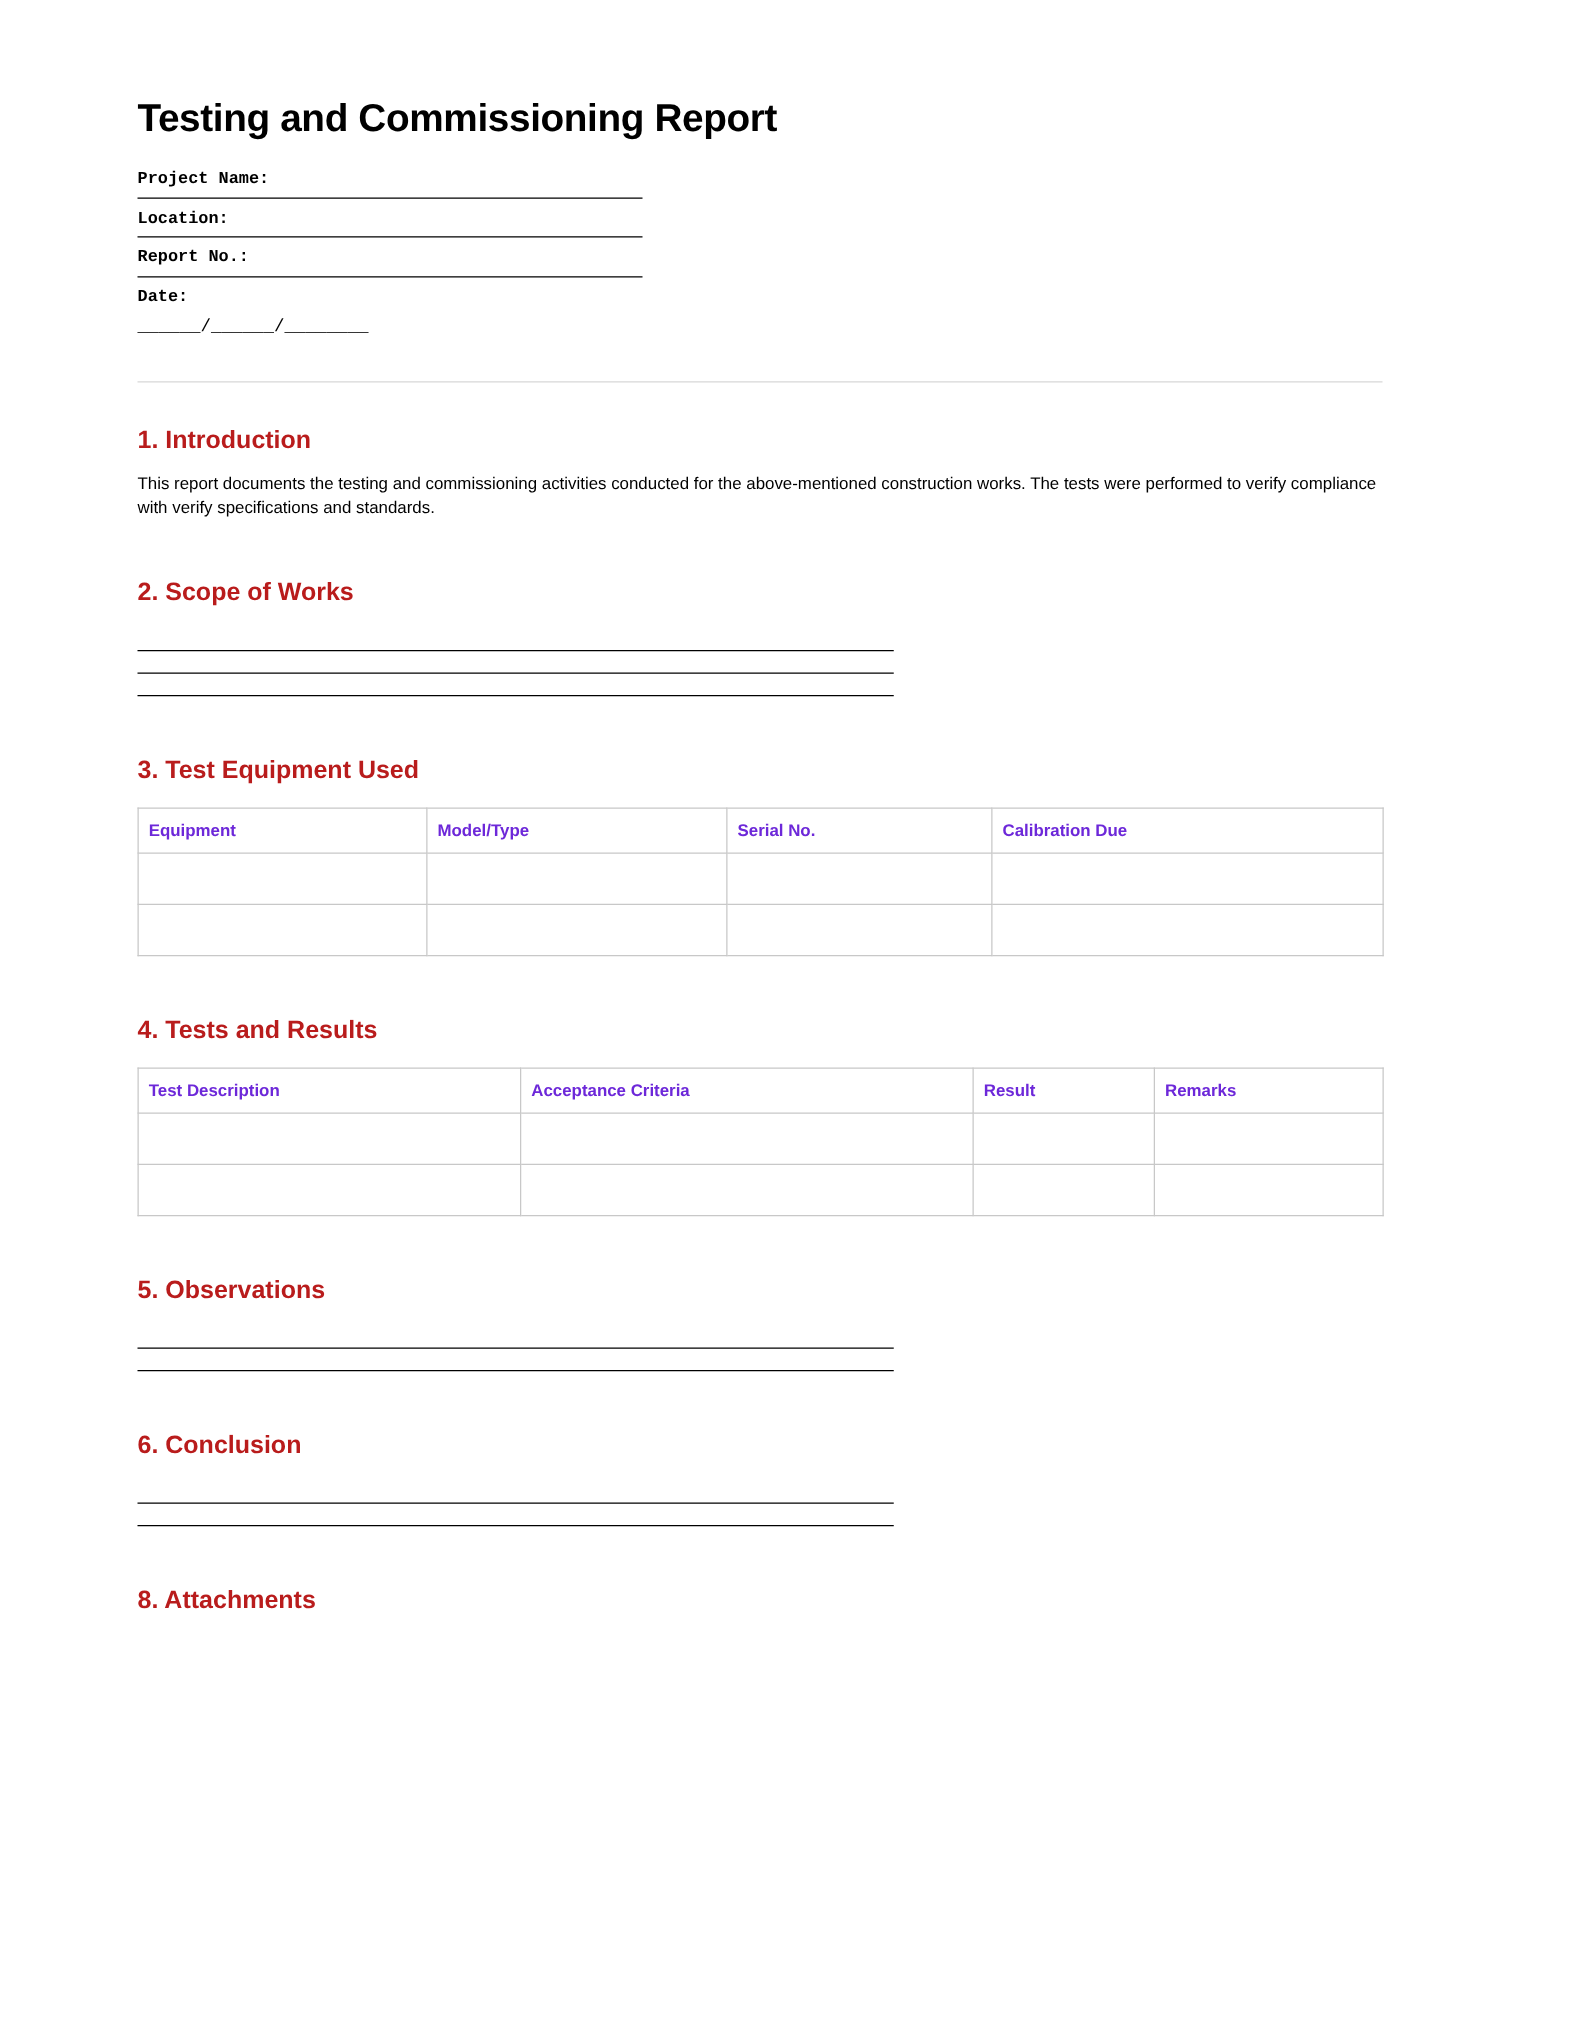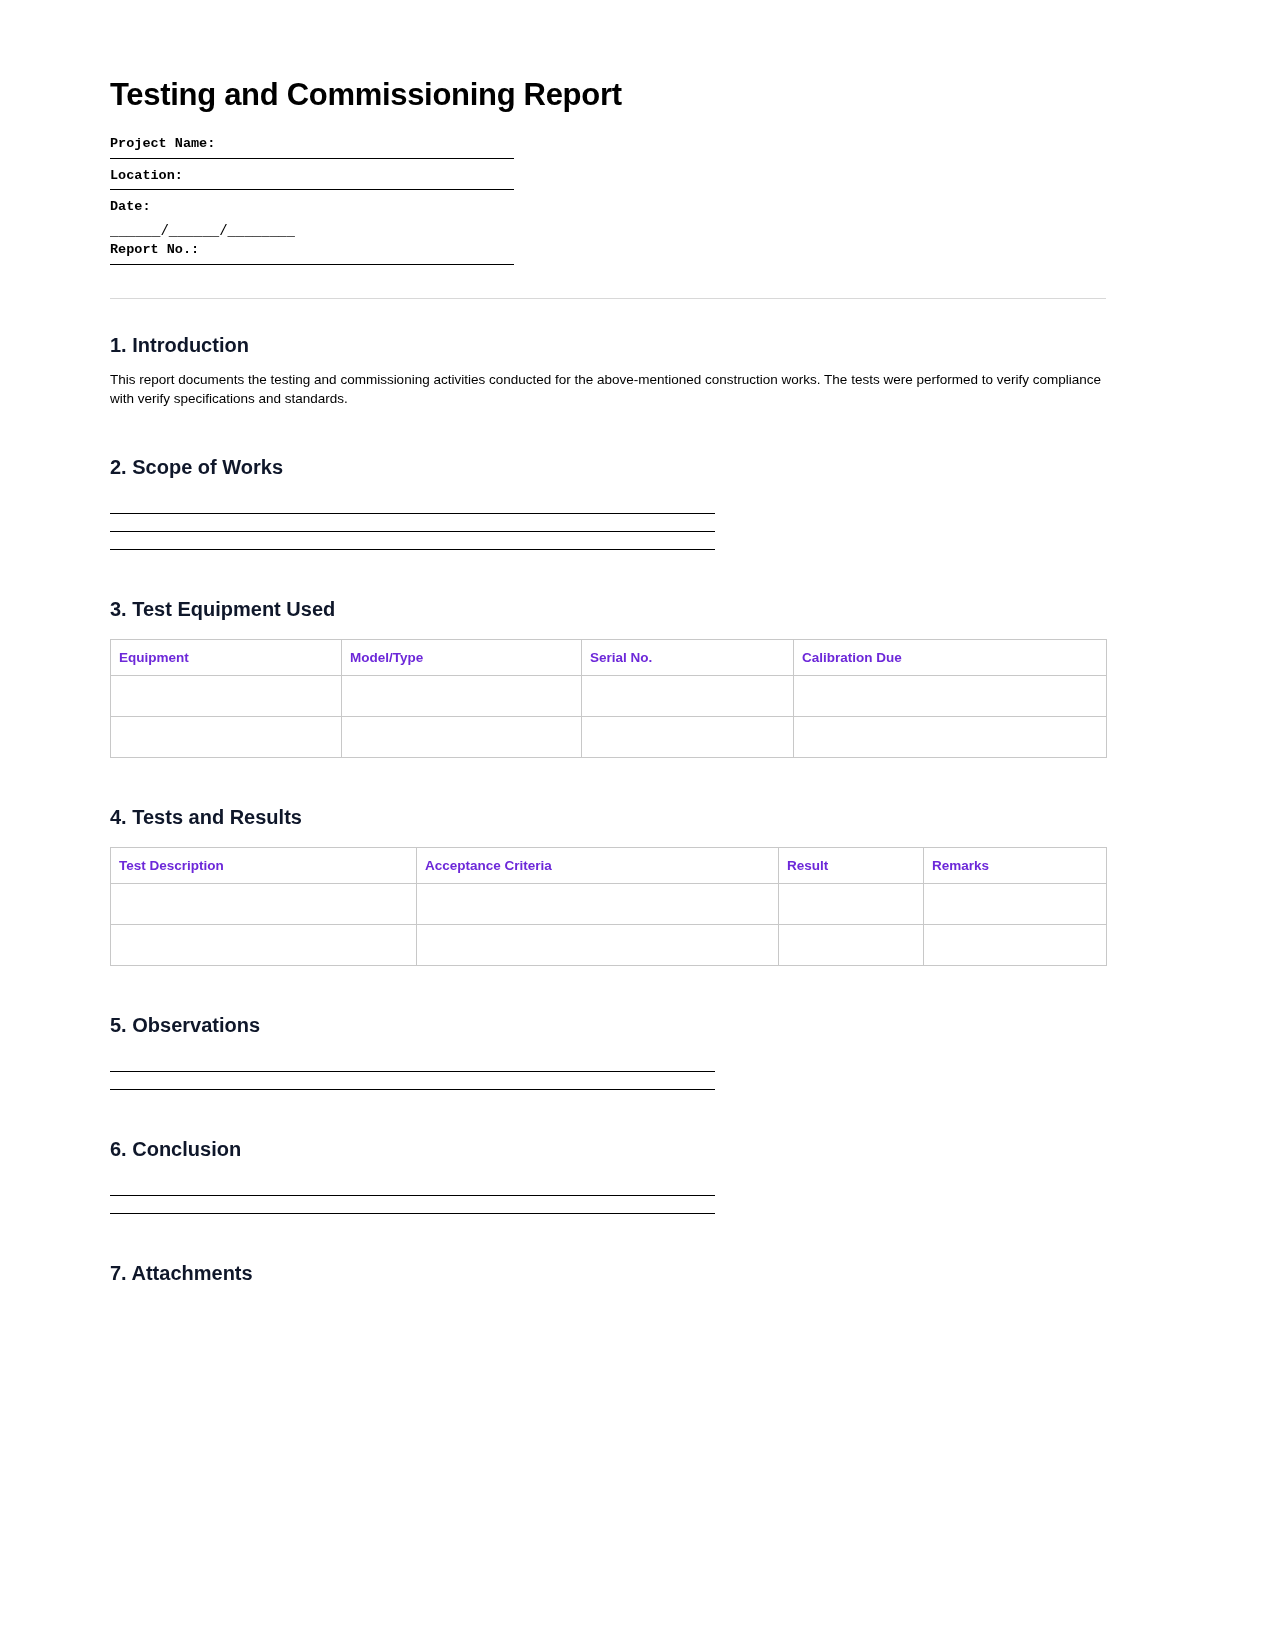--- a/index.html
+++ b/index.html
@@ -75,21 +75,21 @@
     margin: 33px 0 0 0;
     width: 996px;
   }
 
   
   .section-heading {
     font-size: 20px;
     font-weight: bold;
     line-height: 1.2;
     margin: 0;
-    color: #0f172a;
+    color: #b91c1c;
   }
   .sec-1 { margin-top: 34px; }
   .sec-gap { margin-top: 47px; }
 
   
   .body-text {
     font-size: 13.5px;
     line-height: 1.42;
     margin: 13px 0 0 0;
     width: 995px;
@@ -156,27 +156,27 @@
         <div class="meta-label">Project Name:</div>
         <div class="meta-rule"></div>
       </div>
 
       <div class="meta-field">
         <div class="meta-label">Location:</div>
         <div class="meta-rule"></div>
       </div>
 
       <div class="meta-field">
+        <div class="meta-label">Report No.:</div>
+        <div class="meta-rule"></div>
+      </div>
+
+      <div class="meta-field">
         <div class="meta-label">Date:</div>
         <div class="date-value">______/______/________</div>
-      </div>
-
-      <div class="meta-field">
-        <div class="meta-label">Report No.:</div>
-        <div class="meta-rule"></div>
       </div>
 
     </div>
 
     <hr class="hr-divider">
 
     <h2 class="section-heading sec-1">1. Introduction</h2>
     <p class="body-text">This report documents the testing and commissioning activities conducted for the above-mentioned construction works. The tests were performed to verify compliance with verify specifications and standards.</p>
 
     <h2 class="section-heading sec-gap">2. Scope of Works</h2>
@@ -255,16 +255,16 @@
       <div class="rule"></div>
       <div class="rule"></div>
     </div>
 
     <h2 class="section-heading sec-gap">6. Conclusion</h2>
     <div class="rules">
       <div class="rule"></div>
       <div class="rule"></div>
     </div>
 
-    <h2 class="section-heading sec-gap">7. Attachments</h2>
+    <h2 class="section-heading sec-gap">8. Attachments</h2>
 
   </div>
 </div>
 
 </body></html>

